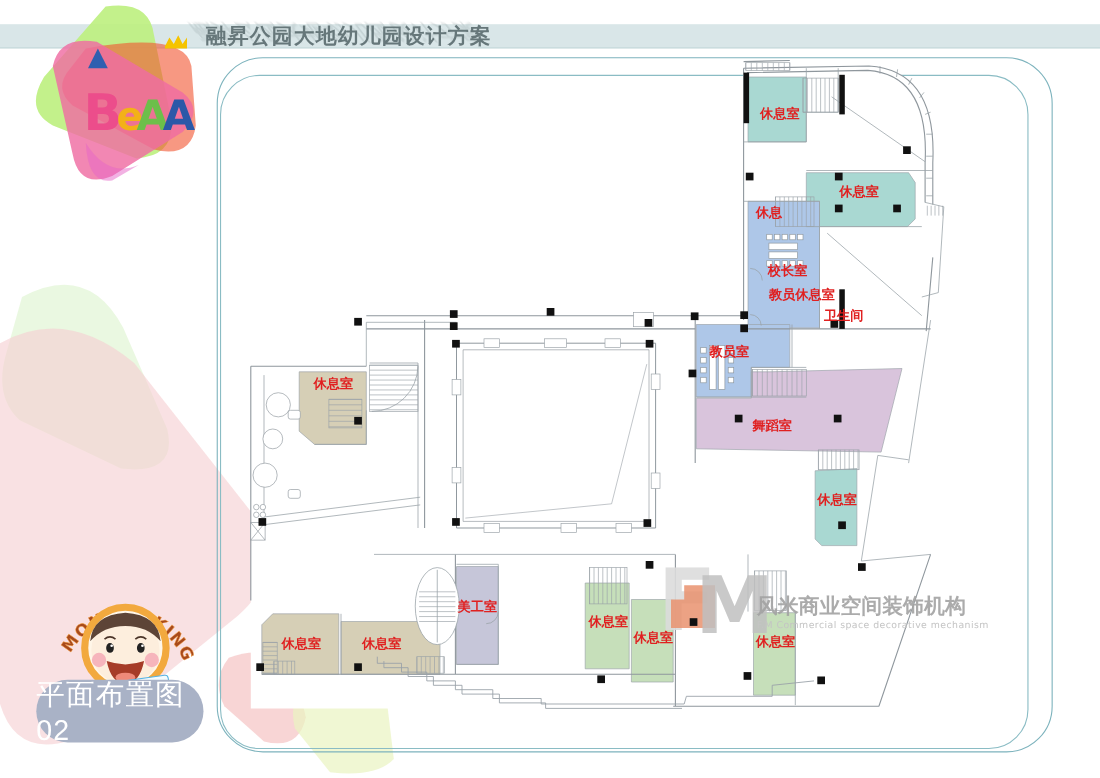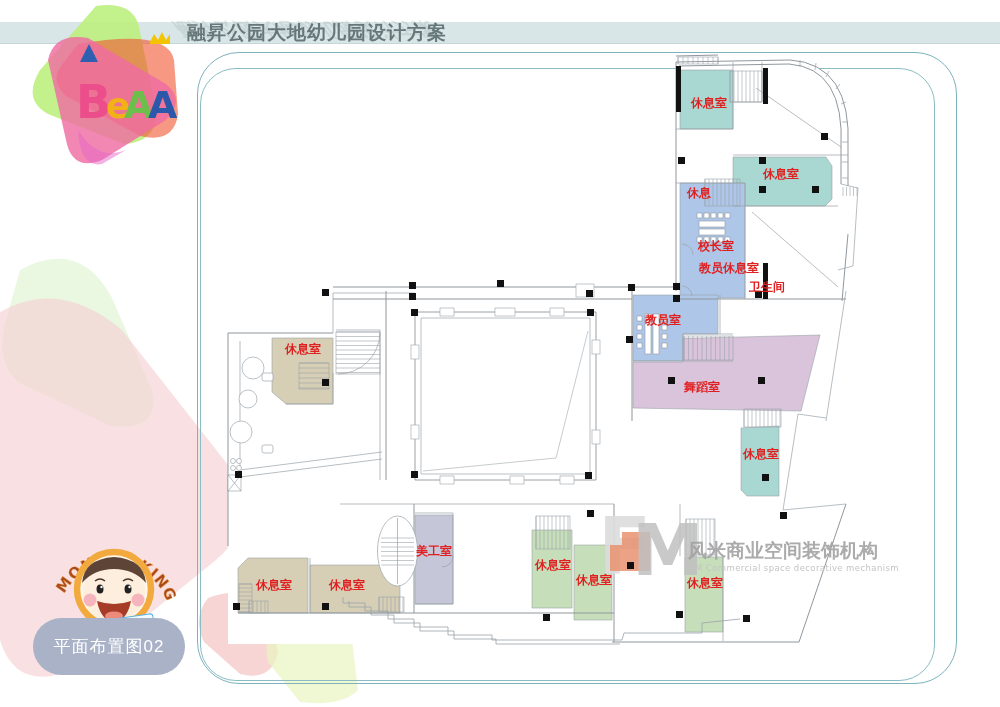--- a/index.html
+++ b/index.html
@@ -19,21 +19,21 @@
   #frame-outer{left:197px;top:52px;width:758px;height:630px;border:1.5px solid #7db3bd;}
   #frame-inner{left:200px;top:68px;width:733px;height:611px;border:1px solid #8abcc4;border-radius:36px;}
   
   #bg-blobs{left:0;top:0;z-index:0;}
   #plan-svg{left:0;top:0;z-index:2;}
   #brand-logo{left:18px;top:2px;z-index:3;}
   #monkey-logo{left:46px;top:505px;z-index:3;}
   
   #sheet-pill{left:33px;top:618px;width:152px;height:57px;background:#a9b2c6;border-radius:29px;
               z-index:3;display:flex;align-items:center;justify-content:center;}
-  #sheet-pill span{color:#ffffff;font-size:17px;letter-spacing:1px;}
+  #sheet-pill span{color:#ffffff;font-size:26px;letter-spacing:1px;}
   
   .room-label{font-family:"DejaVu Sans","Liberation Sans",sans-serif;font-size:12px;font-weight:bold;
               fill:#e02020;text-anchor:middle;}
   .wm-cn{font-family:"DejaVu Sans","Liberation Sans",sans-serif;font-size:19px;font-weight:bold;
          fill:#a3a3a3;opacity:.9;letter-spacing:0px;}
   .wm-en{font-family:"DejaVu Sans","Liberation Sans",sans-serif;font-size:8.5px;fill:#c4c4c4;letter-spacing:.4px;}
   .wm-letter{font-family:"DejaVu Sans","Liberation Sans",sans-serif;font-weight:bold;}
 </style>
 </head>
 <body>

